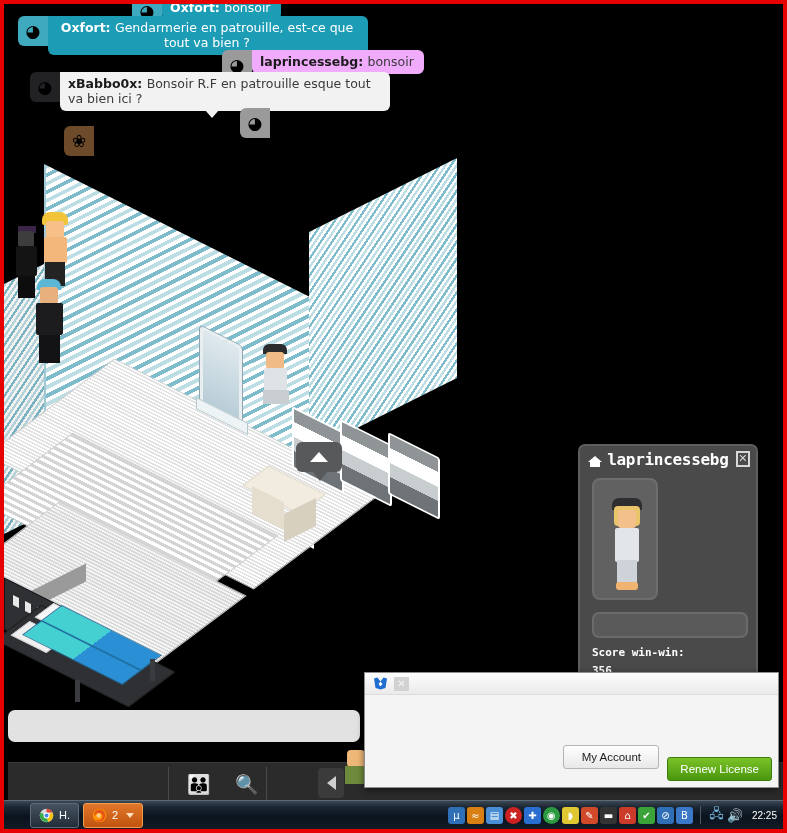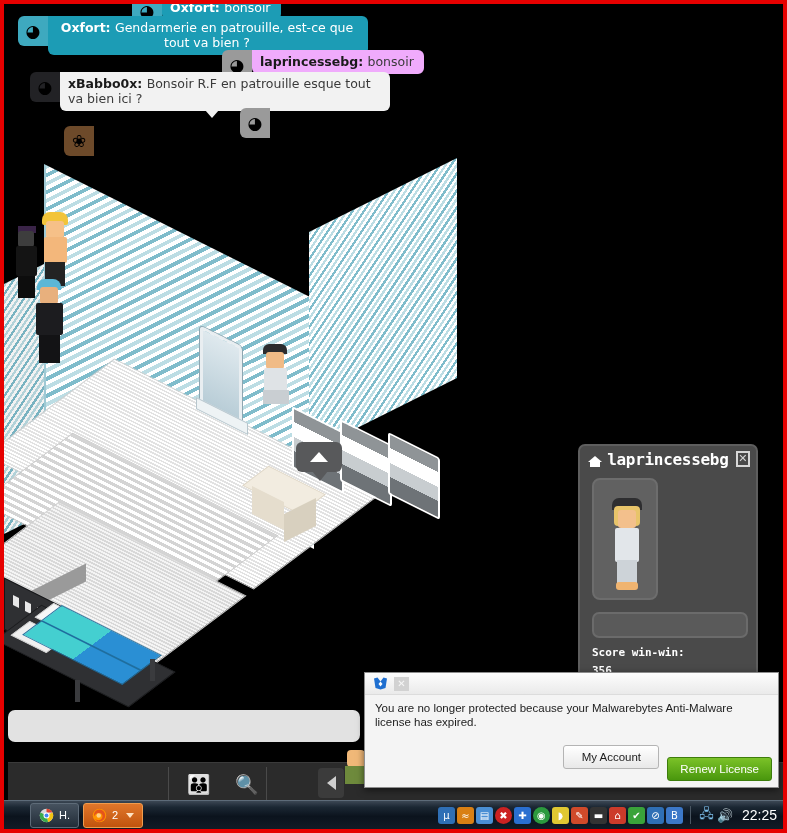--- a/index.html
+++ b/index.html
@@ -414,21 +414,21 @@
     margin-left:auto; display:flex; align-items:center; gap:2px;
     padding-right:4px; height:100%;
   }
   .tray-ic {
     width:17px; height:17px; border-radius:3px;
     display:flex; align-items:center; justify-content:center;
     font-size:10px; color:#fff; cursor:pointer;
     flex:0 0 17px;
   }
   #tb-clock {
-    color:#ffffff; font-size:14px; margin-left:6px; margin-right:2px;
+    color:#ffffff; font-size:10px; margin-left:6px; margin-right:2px;
     font-family:"Liberation Sans", sans-serif;
   }
   #tray-divider { width:1px; height:18px; background:#4a5662; margin:0 5px; }
 </style>
 </head>
 <body>
 
 <div id="screen">
 
   <div id="game">
@@ -583,21 +583,20 @@
   </div>
 
   <div id="mbam">
     <div id="mbam-title">
       <svg id="mbam-logo" viewBox="0 0 30 26">
         <path d="M2 3 L9 1 L15 9 L21 1 L28 3 L25 22 L15 25 L5 22 Z" fill="#1f6fd0"></path>
         <path d="M15 9 L11 14 L15 19 L19 14 Z" fill="#ffffff"></path>
       </svg>
       <span id="mbam-close">✕</span>
     </div>
-    <div id="mbam-body">You are no longer protected because your Malwarebytes Anti-Malware license has expired.</div>
     <div id="mbam-btns">
       <button class="mb-btn" id="mbam-account">My Account</button>
       <button class="mb-btn" id="mbam-renew">Renew License</button>
     </div>
   </div>
 
   <div id="taskbar">
     <div class="tb-btn" id="tb-chrome">
       <svg width="15" height="15" viewBox="0 0 20 20">
         <circle cx="10" cy="10" r="9" fill="#d8d8d8"></circle>

